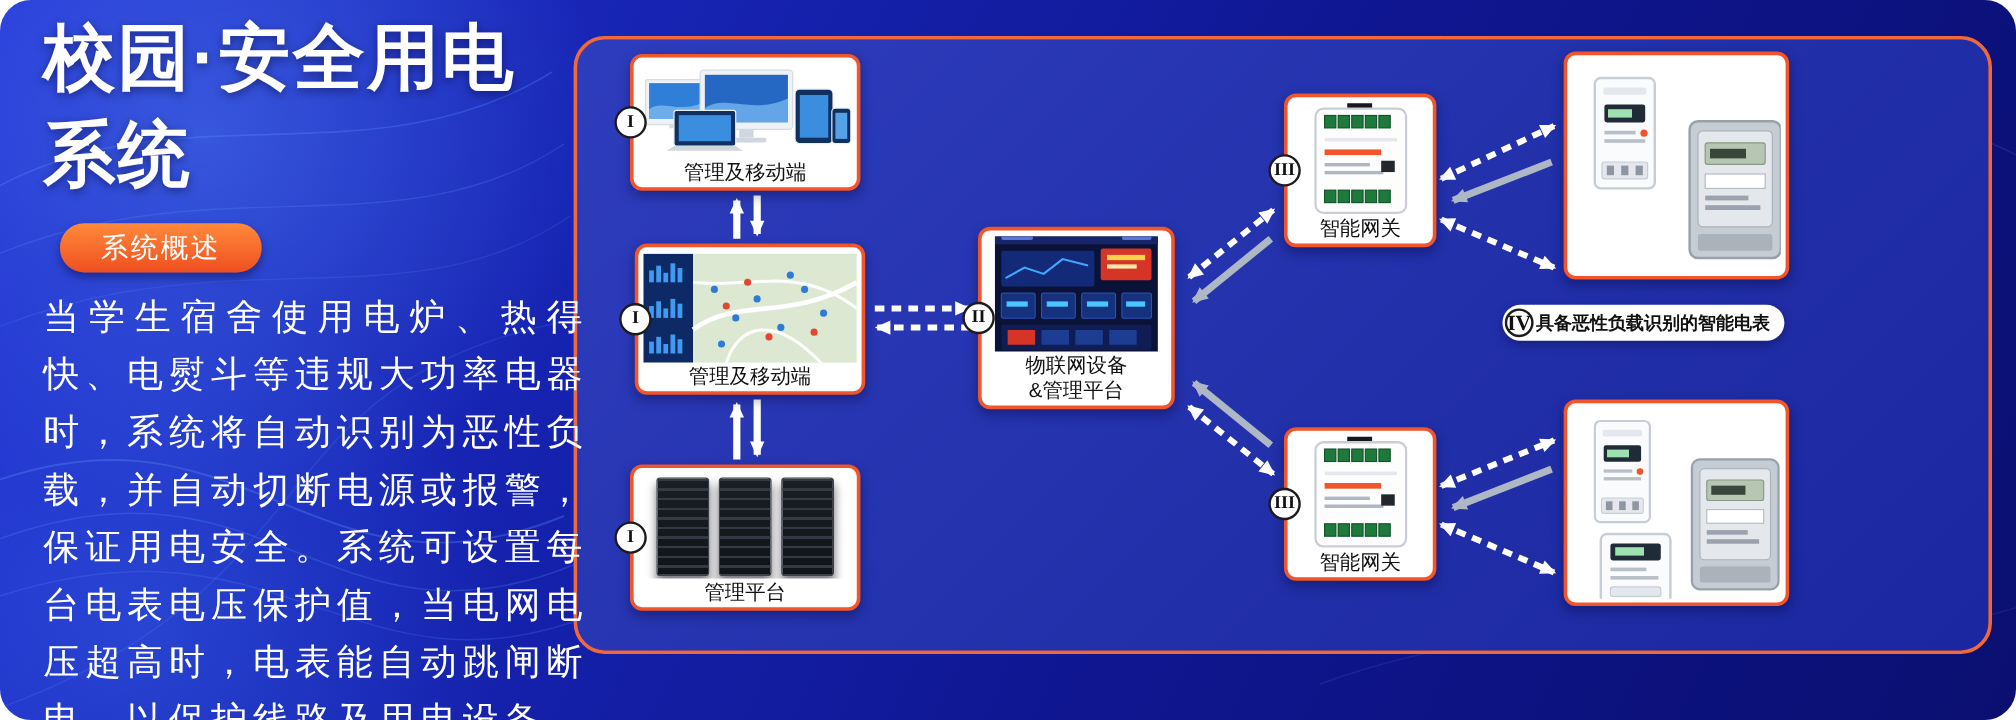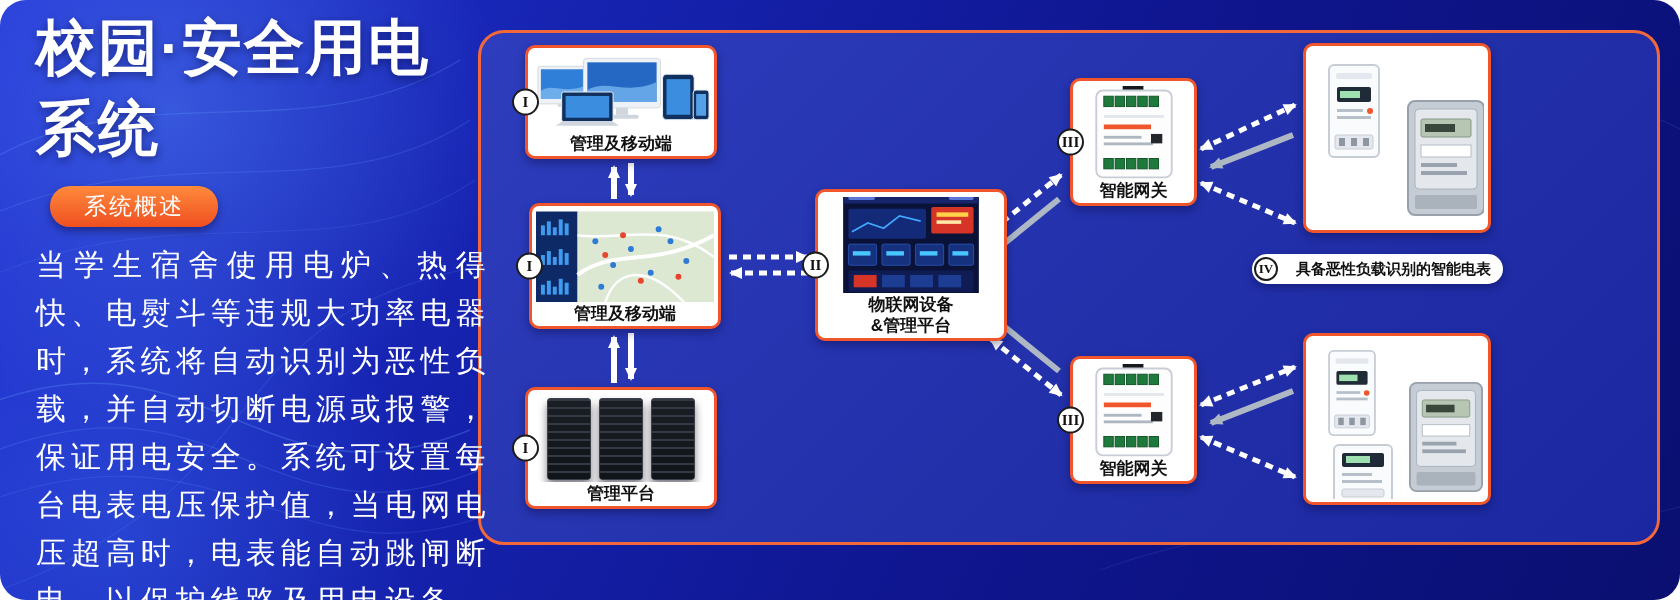--- a/index.html
+++ b/index.html
@@ -21,48 +21,48 @@
   
   .panel{position:absolute;left:478px;top:30px;width:1176px;height:509px;z-index:1;
          background:linear-gradient(135deg,#2e3dbd 0%,#2230aa 55%,#1b27a0 100%);
          border:3px solid #f2683a;border-radius:26px;}
   .arrows{position:absolute;inset:0;width:100%;height:100%;pointer-events:none;}
 
   .node{position:absolute;background:#ffffff;border:3px solid #f0552b;border-radius:10px;
         box-sizing:border-box;display:flex;flex-direction:column;align-items:center;
         justify-content:flex-end;padding:5px 4px 3px;box-shadow:0 4px 10px rgba(0,0,40,.35);}
   .node .pic{flex:1;width:100%;display:flex;align-items:center;justify-content:center;overflow:hidden;}
-  .node .label{font-size:17px;line-height:19px;color:#111;font-weight:700;text-align:center;
+  .node .label{font-size:17px;line-height:19px;color:#111;font-weight:400;text-align:center;
                padding-top:2px;}
   .numeral{position:absolute;left:-16px;top:50%;transform:translateY(-50%);
            width:27px;height:27px;border-radius:50%;background:#ffffff;border:2px solid #1c1c1c;
            color:#111;font-family:"Liberation Serif",serif;font-size:15px;font-weight:bold;
            display:flex;align-items:center;justify-content:center;box-sizing:border-box;z-index:3;}
 
   #node-management{left:44px;top:12px;width:192px;height:114px;}
   #node-campus{left:48px;top:170px;width:192px;height:126px;}
   #node-datacenter{left:44px;top:354px;width:192px;height:122px;}
-  #node-iot{left:334px;top:156px;width:192px;height:152px;}
+  #node-iot{left:334px;top:156px;width:164px;height:152px;}
   #node-gateway-top{left:589px;top:45px;width:127px;height:128px;}
   #node-gateway-bottom{left:589px;top:323px;width:127px;height:128px;}
   #node-meters-top{left:822px;top:10px;width:188px;height:190px;justify-content:flex-start;}
   #node-meters-bottom{left:822px;top:300px;width:188px;height:172px;justify-content:flex-start;}
   .meters-pic{position:relative;width:100%;height:100%;}
   .meter{position:absolute;}
 
   .racks{display:flex;gap:8px;align-items:flex-end;}
   .rack{width:42px;height:80px;border:1px solid #3a414a;border-radius:3px;
         background-image:repeating-linear-gradient(180deg,#333a43 0 2px,rgba(0,0,0,0) 2px 8px),
                          linear-gradient(180deg,#1b1f25,#101317);
         box-shadow:0 6px 8px rgba(0,0,20,.5);}
 
   .meters-pill{position:absolute;left:771px;top:221px;height:30px;display:flex;align-items:center;
                background:#ffffff;border-radius:16px;padding:0 12px 0 2px;
                box-shadow:0 3px 8px rgba(0,0,40,.35);z-index:2;}
-  .meters-pill .numeral{position:static;transform:none;width:24px;height:24px;font-size:13px;margin-right:18px;}
+  .meters-pill .numeral{position:static;transform:none;width:24px;height:24px;font-size:18px;margin-right:2px;}
   .meters-pill .pill-label{font-size:15px;color:#111;font-weight:700;white-space:nowrap;text-align:center;}
 </style>
 </head>
 <body>
 
 <div class="stage">
 
   <svg class="bgwaves" viewBox="0 0 1680 600">
     <defs>
       <radialGradient id="glow1" cx="50%" cy="50%" r="50%">

